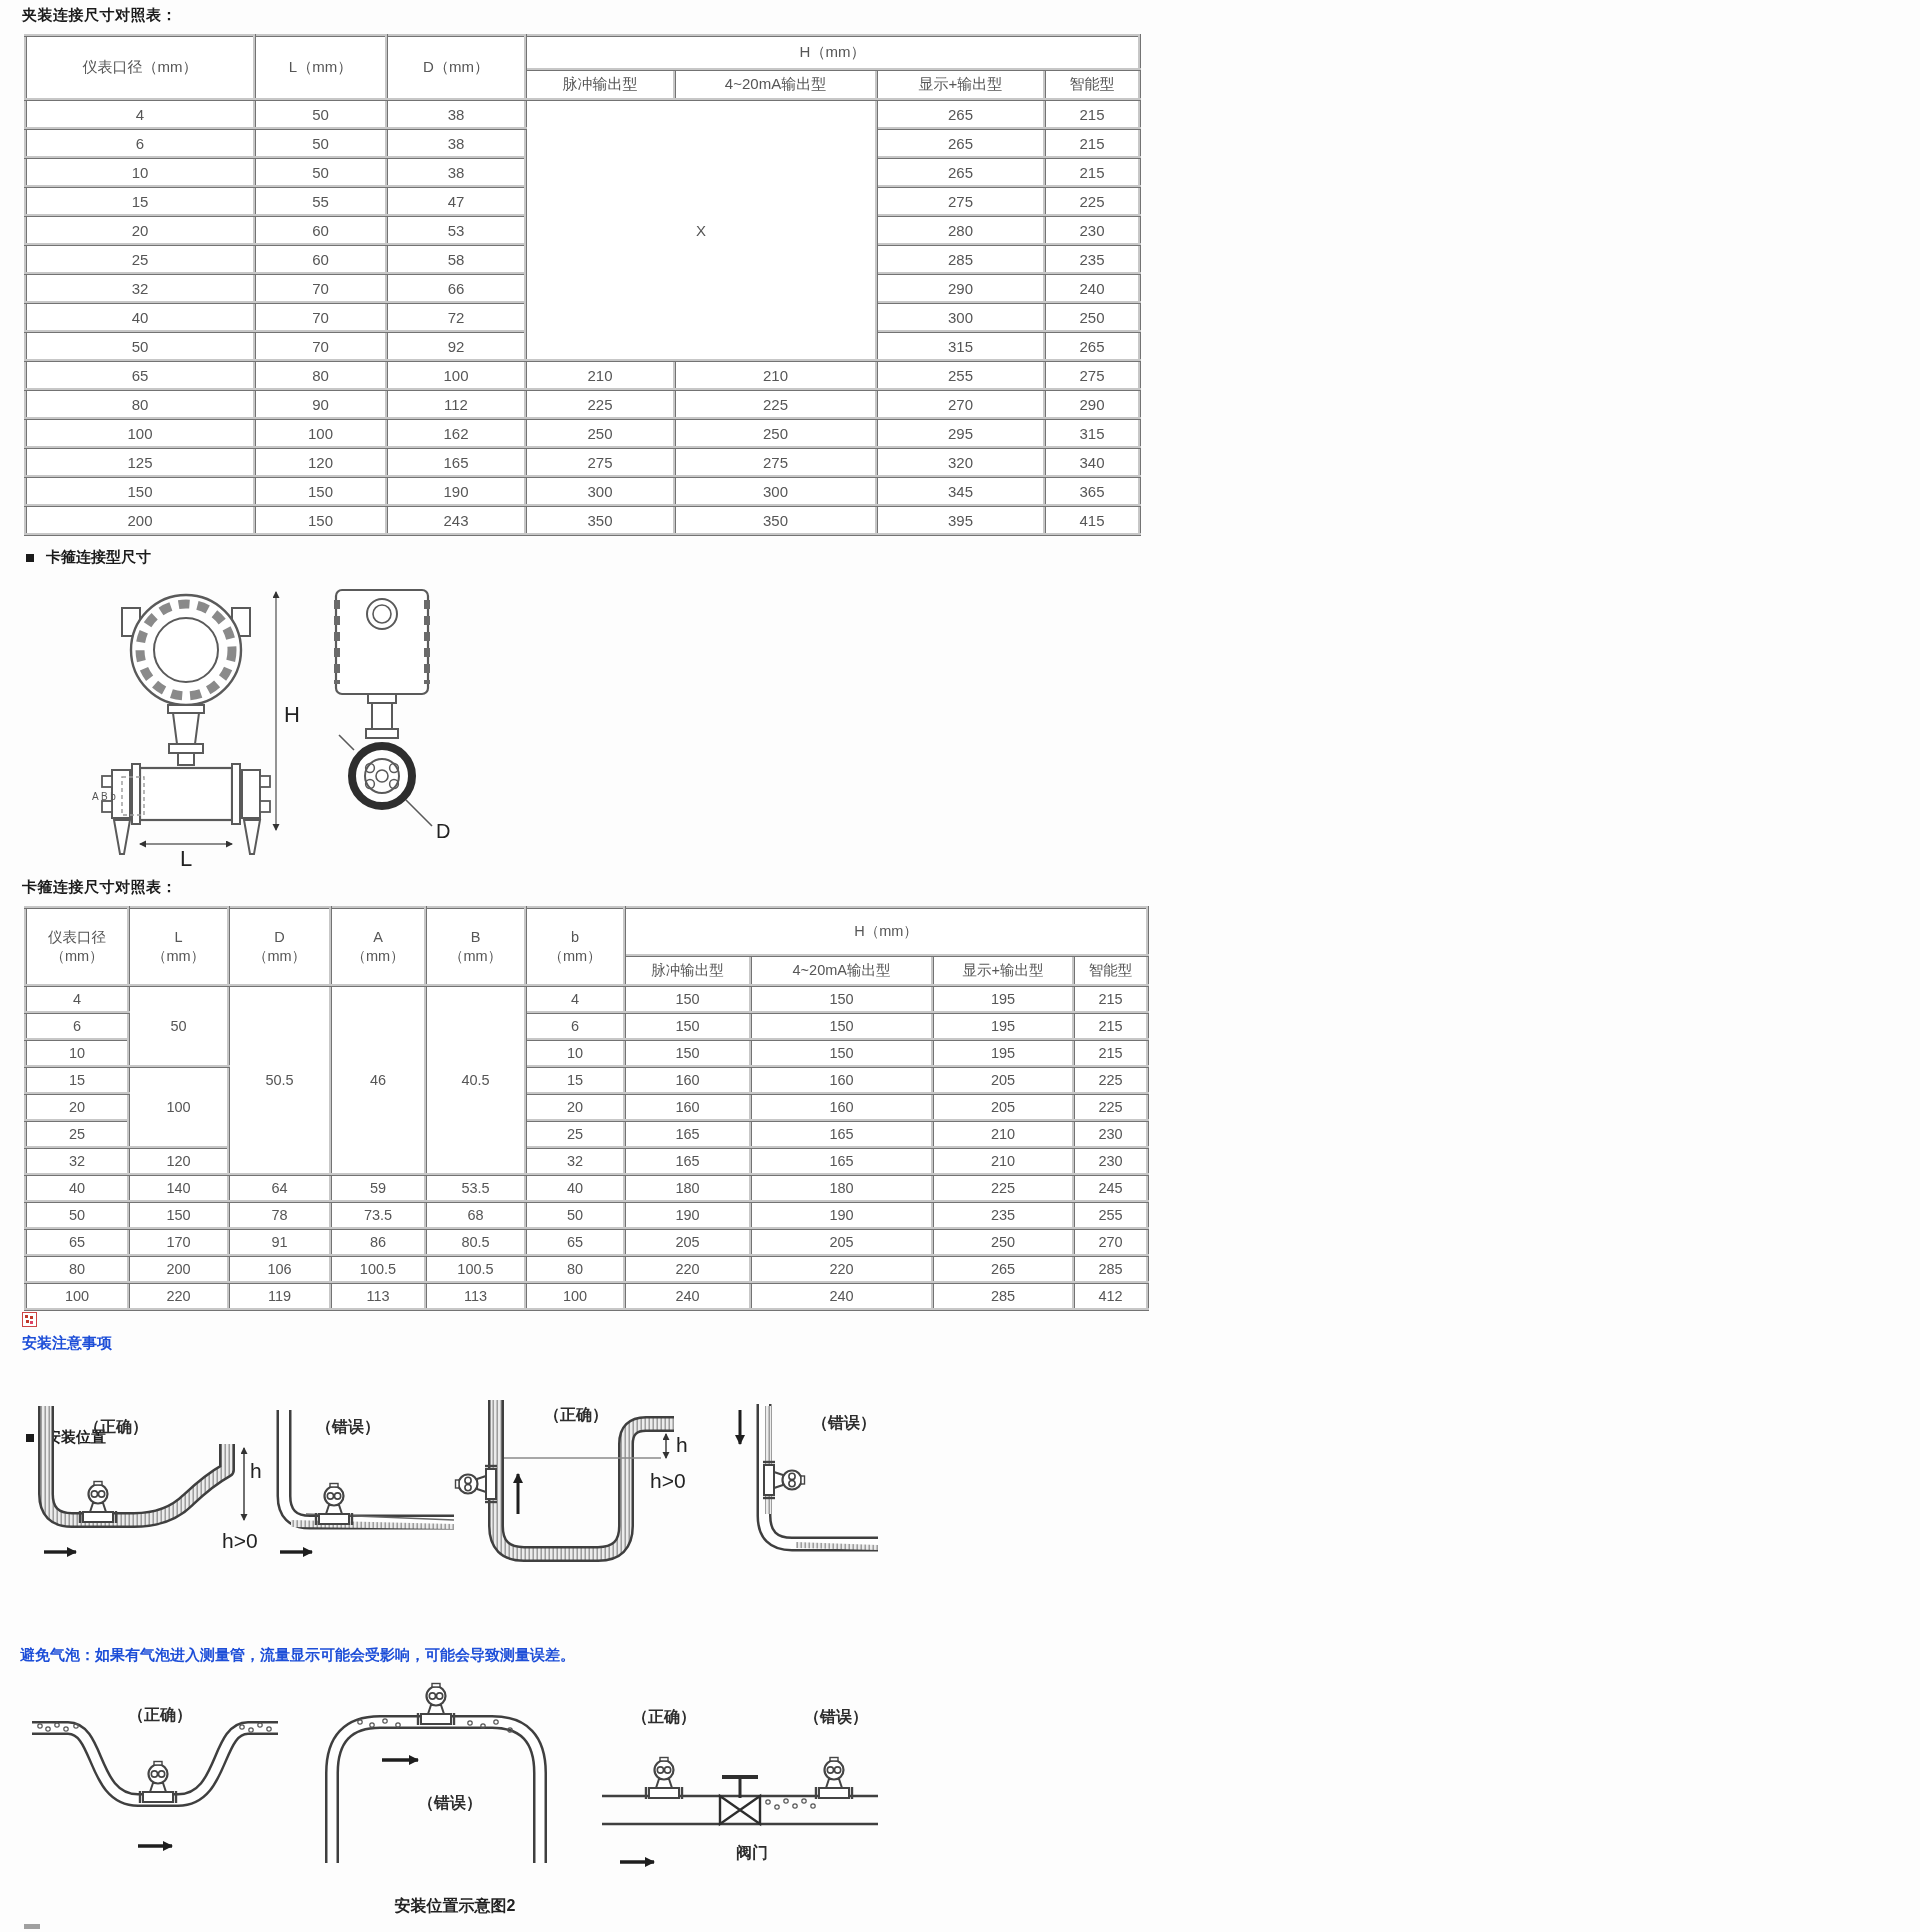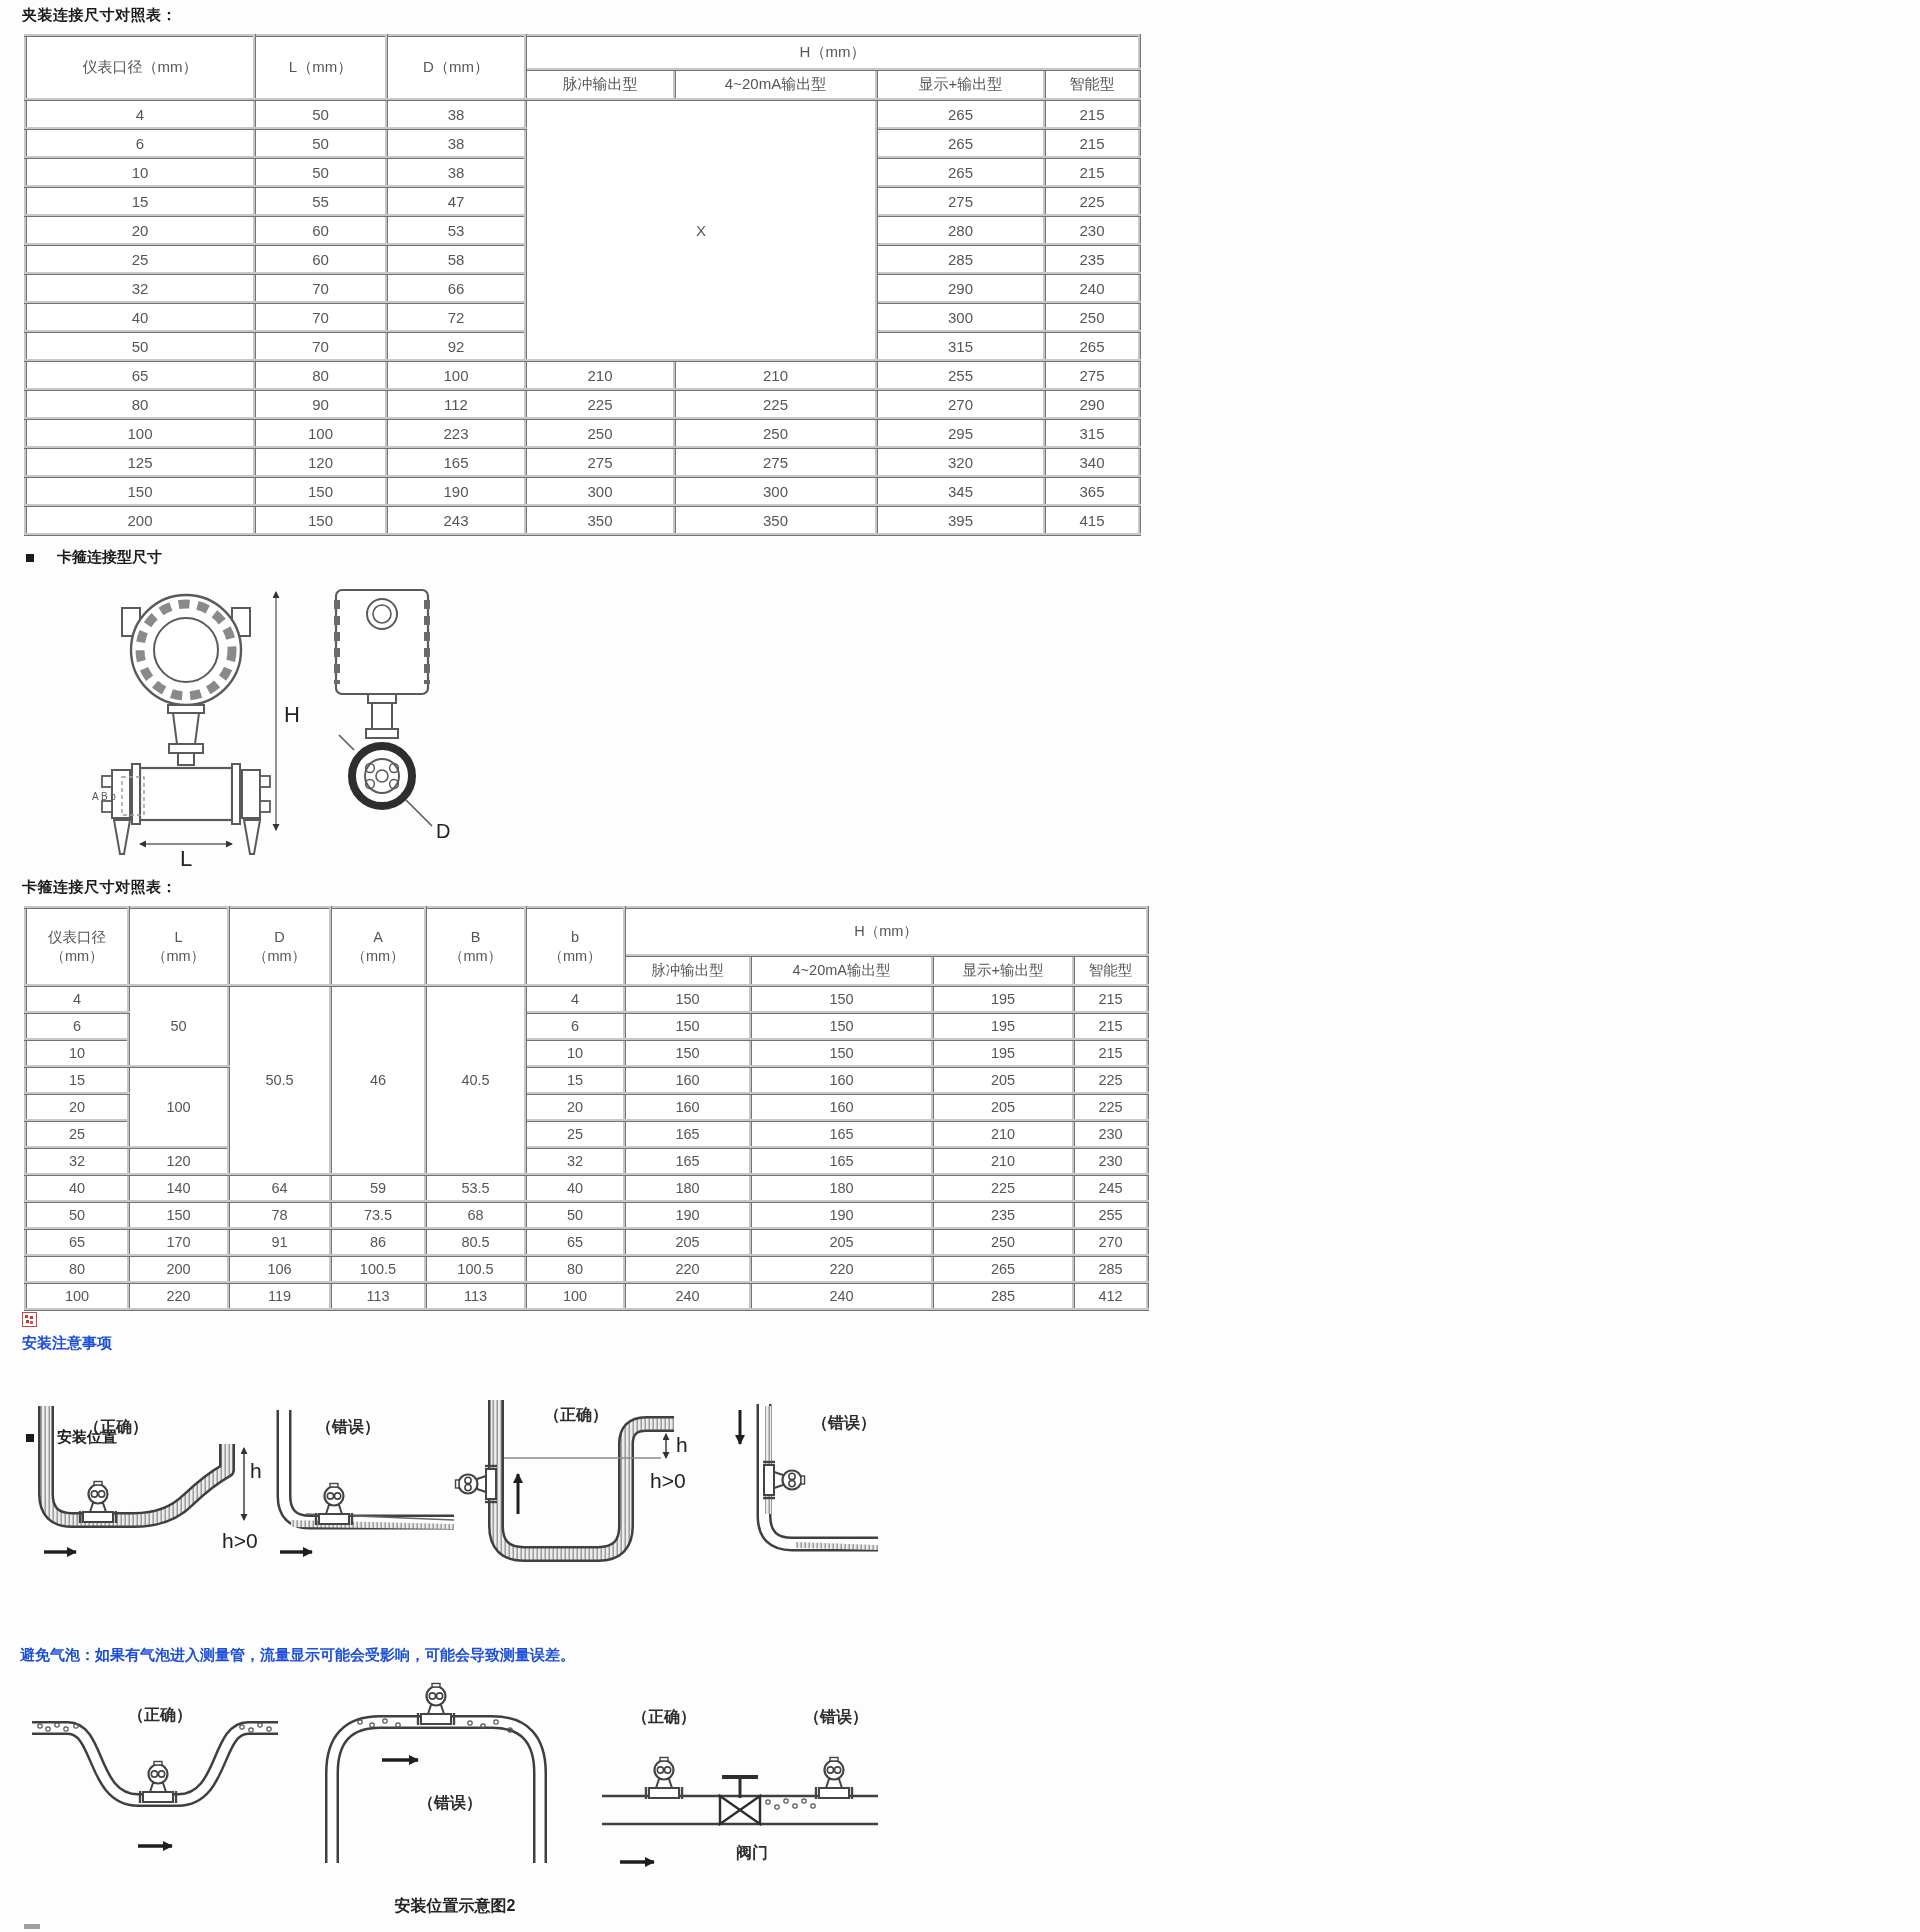--- a/index.html
+++ b/index.html
@@ -1,20 +1,20 @@
 <!DOCTYPE html>
 <html><head>
 <meta charset="utf-8">
 <style>
   html,body{margin:0;padding:0;background:#fff;}
   #page{position:relative;width:1920px;height:1932px;background:#fdfdfd;overflow:hidden;
         font-family:"Liberation Sans","DejaVu Sans",sans-serif;color:#333;}
   .abs{position:absolute;}
   .t-title{font-size:15px;font-weight:700;color:#1b1b1b;letter-spacing:.5px;}
-  .sec-head{font-size:15px;font-weight:700;color:#1b1b1b;display:flex;align-items:center;gap:23px;}
+  .sec-head{font-size:15px;font-weight:700;color:#1b1b1b;display:flex;align-items:center;gap:12px;}
   .bullet-sq{width:8px;height:8px;background:#1b1b1b;display:inline-block;}
   table.dim{border-collapse:collapse;table-layout:fixed;border:3px ridge #b9b9b9;background:#fff;}
   table.dim td,table.dim th{border:3px ridge #c7c7c7;background:#fff;text-align:center;
         vertical-align:middle;color:#565656;font-weight:400;font-size:15px;padding:0 2px;
         overflow:hidden;white-space:nowrap;}
   #tbl1 thead tr.r1{height:34px;}
   #tbl1 thead tr.r2{height:30px;}
   #tbl1 tbody tr{height:29px;}
   #tbl2 thead tr.r1{height:48px;}
   #tbl2 thead tr.r2{height:30px;}
@@ -169,21 +169,21 @@
           <td>90</td>
           <td>112</td>
           <td>225</td>
           <td>225</td>
           <td>270</td>
           <td>290</td>
         </tr>
         <tr>
           <td>100</td>
           <td>100</td>
-          <td>223</td>
+          <td>162</td>
           <td>250</td>
           <td>250</td>
           <td>295</td>
           <td>315</td>
         </tr>
         <tr>
           <td>125</td>
           <td>120</td>
           <td>165</td>
           <td>275</td>

